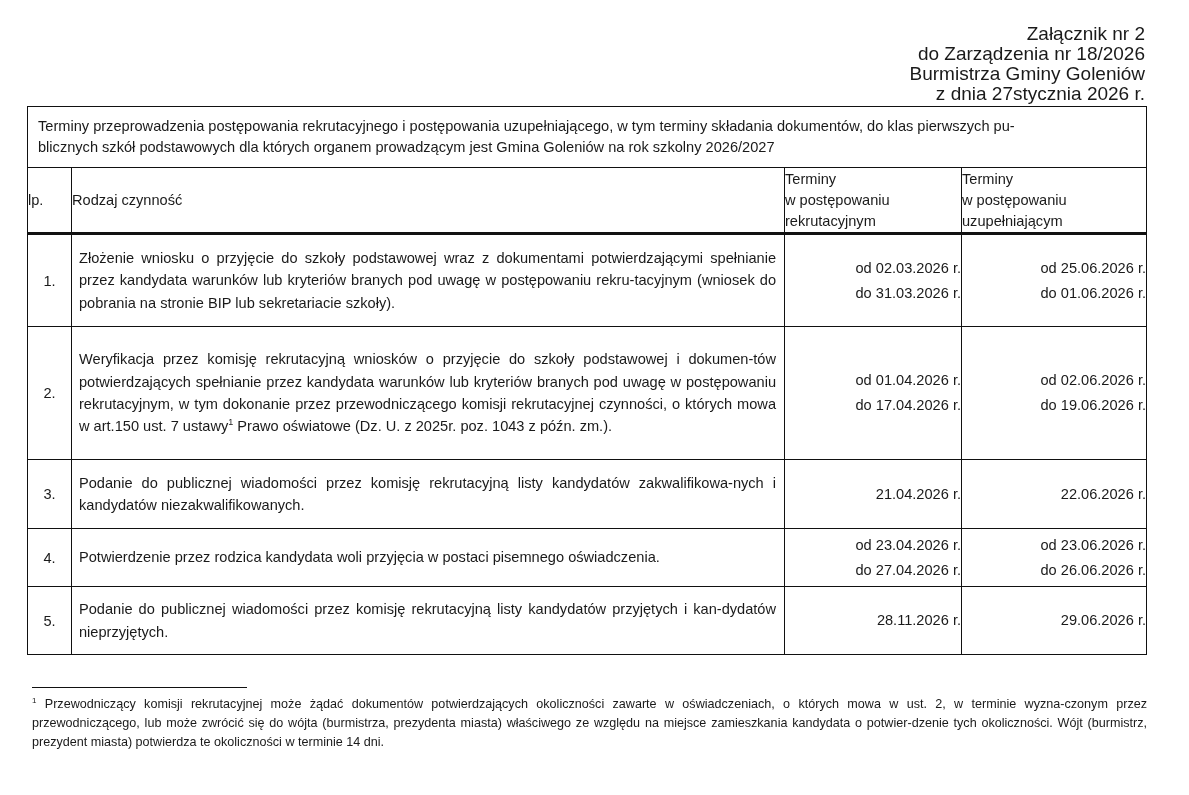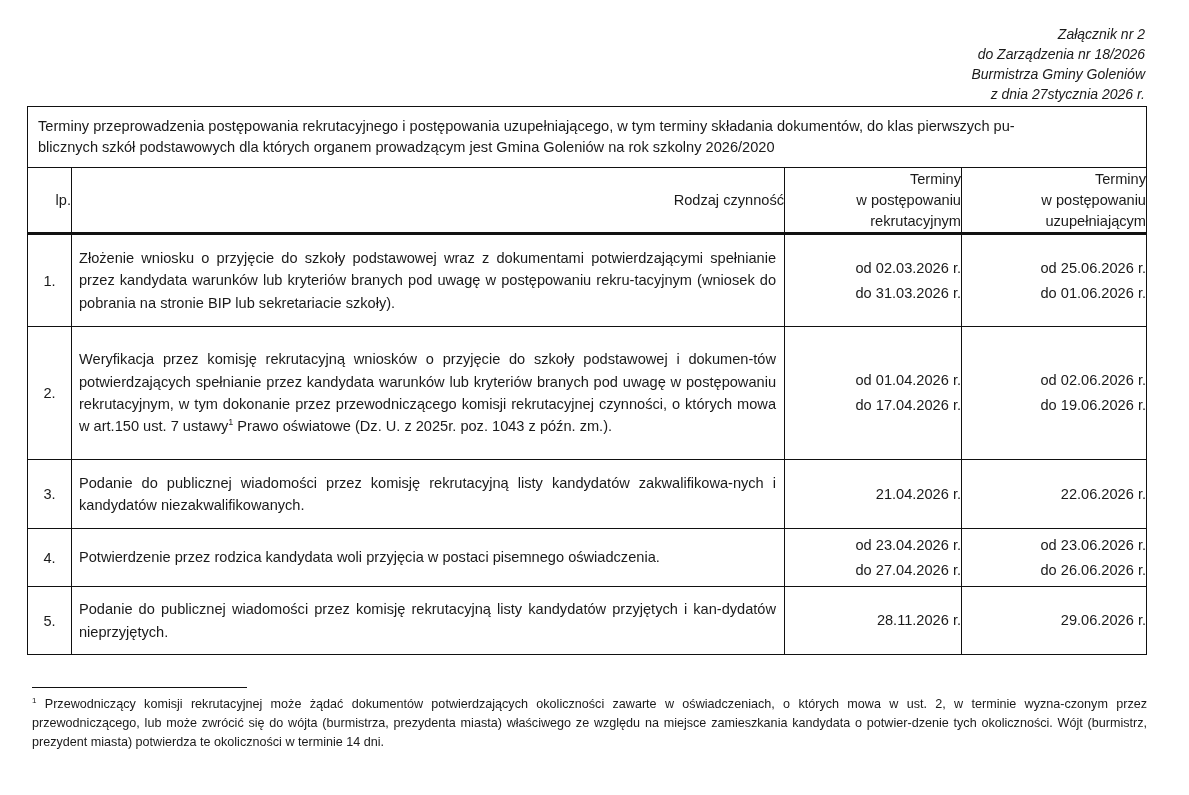--- a/index.html
+++ b/index.html
@@ -4,38 +4,38 @@
 <style>
   html, body { margin: 0; padding: 0; background: #ffffff; }
   body {
     width: 1189px; height: 795px; position: relative; overflow: hidden;
     font-family: "Liberation Sans", "DejaVu Sans", sans-serif;
     color: #1a1a1a;
     font-size: 14.6px;
   }
   .annex {
     position: absolute; right: 44px; top: 24px;
-    text-align: right; line-height: 20px; font-size: 14px; font-style: italic;
+    text-align: right; line-height: 20px; font-size: 19px;
   }
   table.sched {
     position: absolute; left: 27px; top: 106px;
     width: 1119px;
     border-collapse: collapse;
     table-layout: fixed;
   }
   table.sched td, table.sched th {
     border: 1.3px solid #111;
     padding: 0;
     font-weight: normal;
     vertical-align: middle;
   }
   .title-cell {
     height: 60px; text-align: left; line-height: 21px; padding: 0 10px !important;
   }
-  .colhead th { height: 64px; text-align: right; line-height: 21px; border-bottom: 3px solid #111 !important; }
+  .colhead th { height: 64px; text-align: left; line-height: 21px; border-bottom: 3px solid #111 !important; }
   .lp { text-align: center; }
   .act {
     text-align: justify; padding: 4px 8px 4px 7px !important; line-height: 22.3px;
   }
   .dates { text-align: right; line-height: 25px; }
   tr.r1 td { height: 83px; }
   tr.r2 td { height: 124px; margin-top: 22px; }
   tr.r3 td { height: 60px; }
   tr.r4 td { height: 49px; }
   tr.r5 td { height: 59px; }
@@ -64,21 +64,21 @@
   <colgroup>
     <col style="width:44px">
     <col style="width:713px">
     <col style="width:177px">
     <col style="width:185px">
   </colgroup>
   <tbody>
       <tr>
     <td colspan="4" class="title-cell">
       <div>Terminy przeprowadzenia postępowania rekrutacyjnego i postępowania uzupełniającego, w tym terminy składania dokumentów, do klas pierwszych pu-</div>
-      <div>blicznych szkół podstawowych dla których organem prowadzącym jest Gmina Goleniów na rok szkolny 2026/2020</div>
+      <div>blicznych szkół podstawowych dla których organem prowadzącym jest Gmina Goleniów na rok szkolny 2026/2027</div>
     </td>
   </tr>
   <tr class="colhead">
     <th>lp.</th>
     <th>Rodzaj czynność</th>
     <th>
       <div>Terminy</div>
       <div>w postępowaniu</div>
       <div>rekrutacyjnym</div>
     </th>

